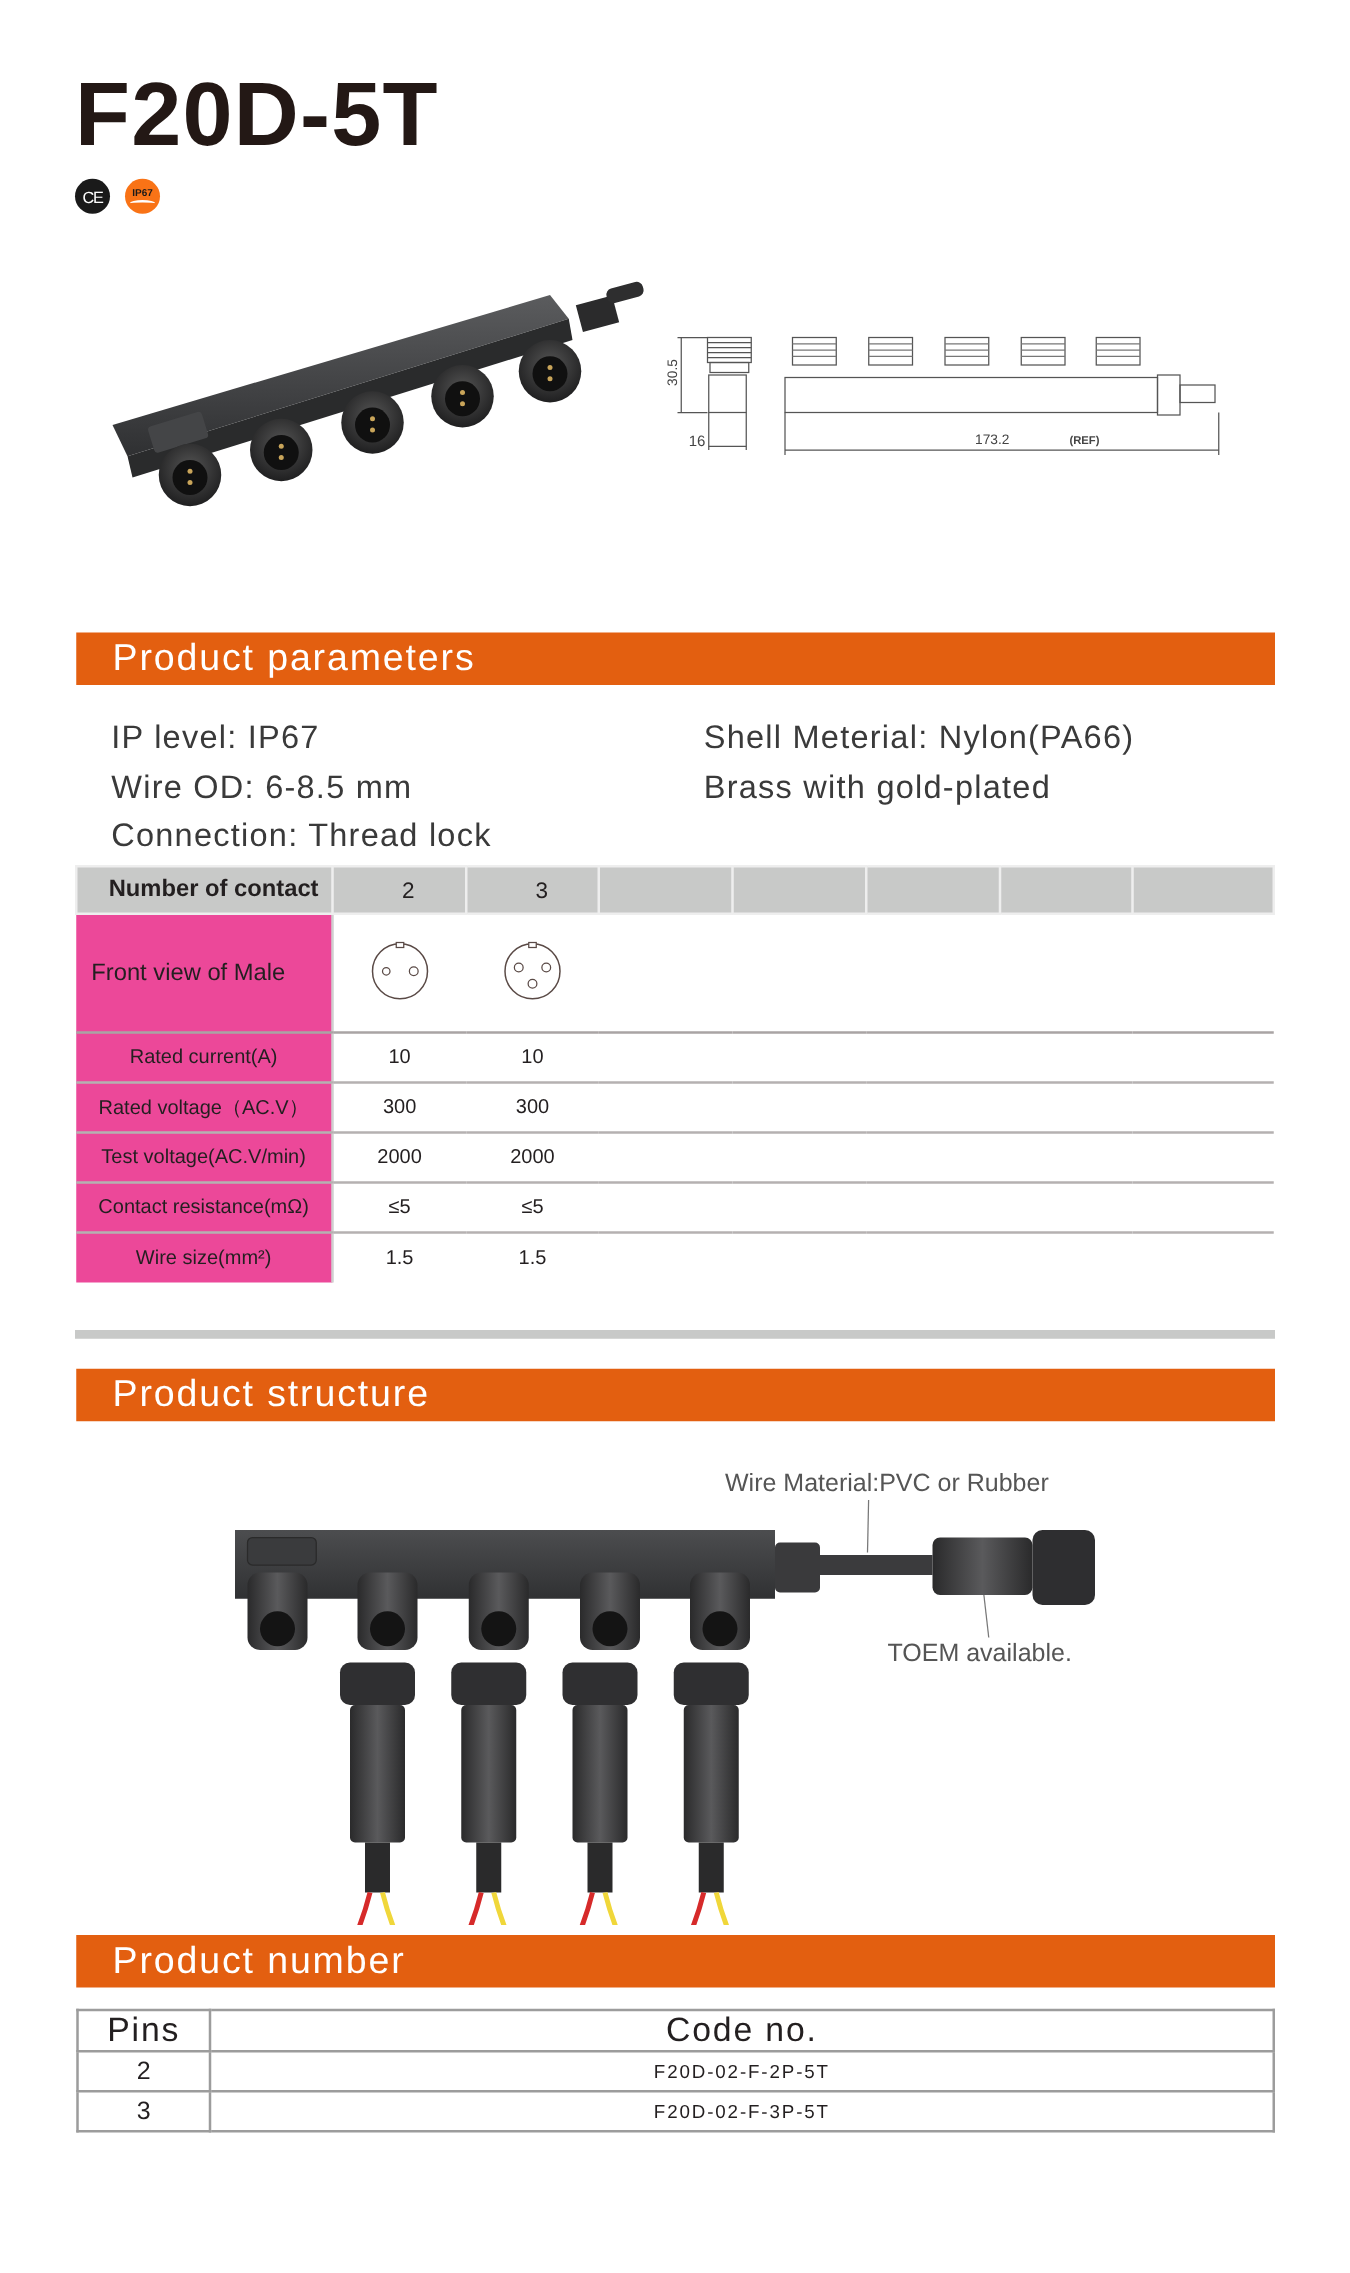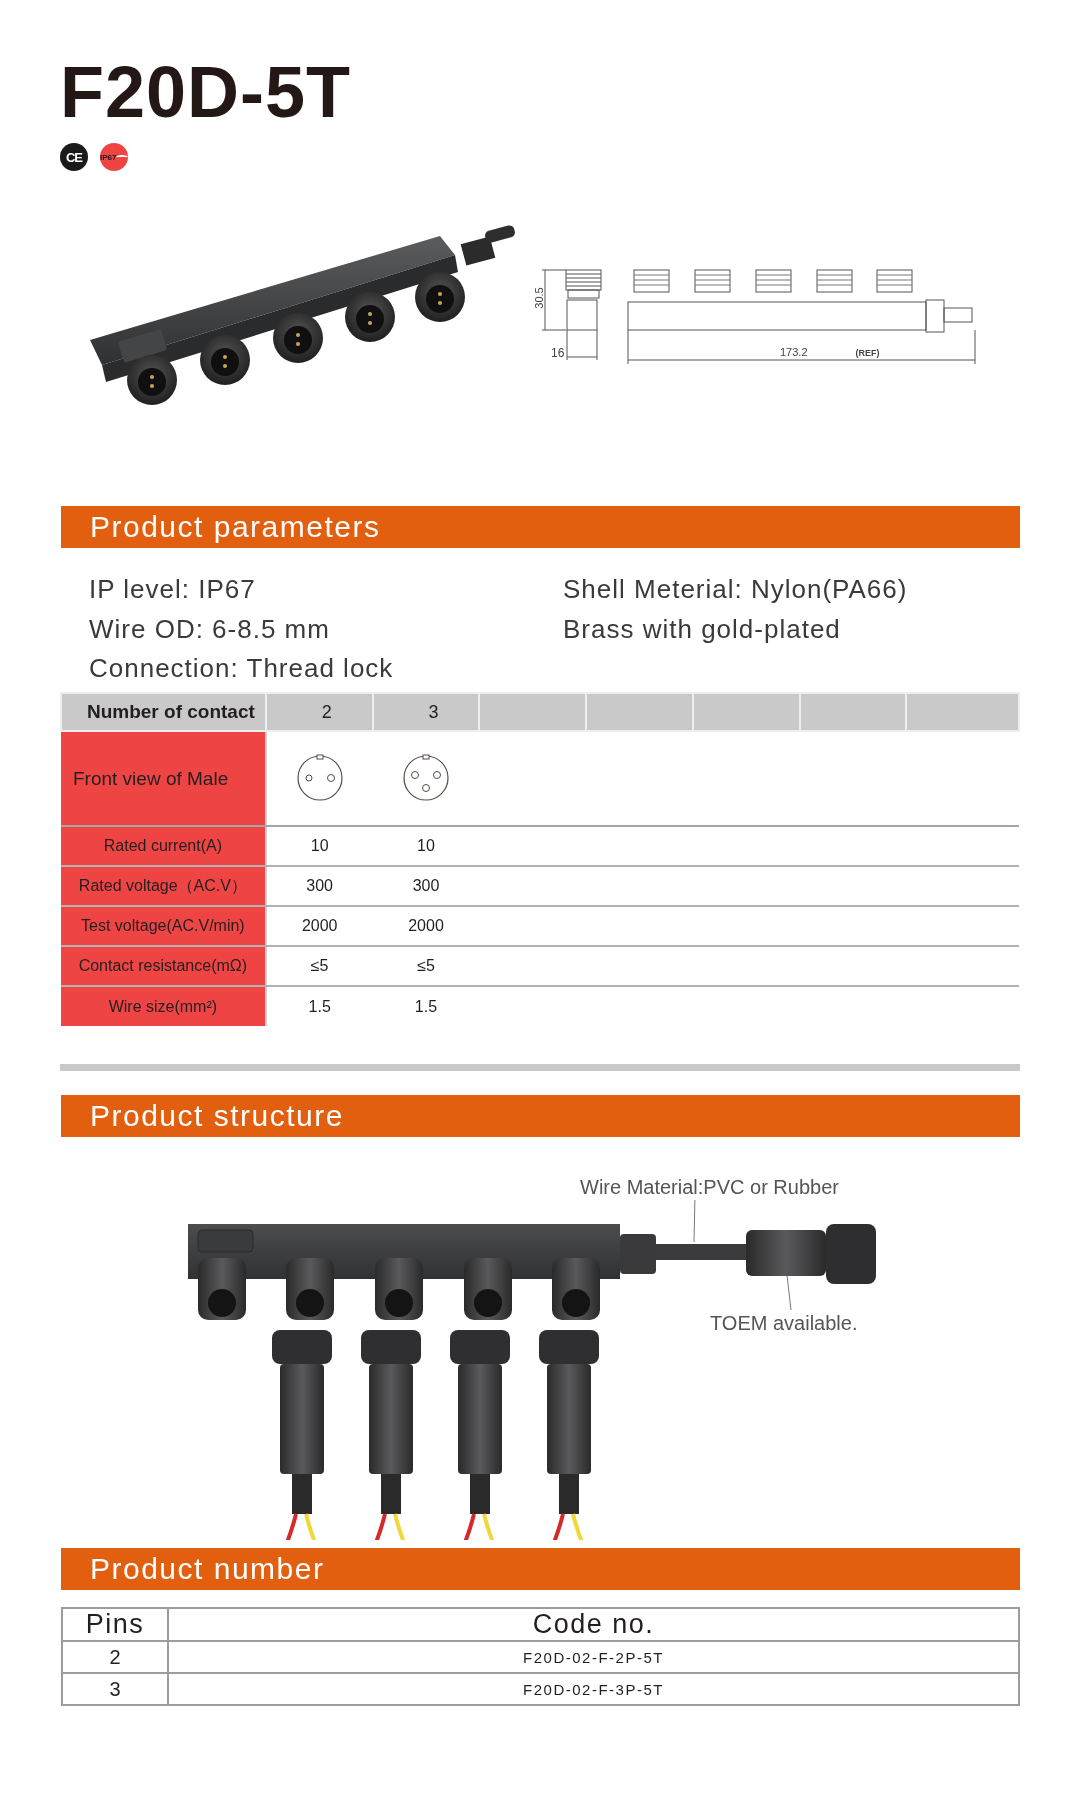--- a/index.html
+++ b/index.html
@@ -1,34 +1,34 @@
 <!DOCTYPE html>
 <html><head>
 <meta charset="utf-8">
 <style>
   * { box-sizing: border-box; margin: 0; padding: 0; }
   body { width: 1080px; height: 1818px; background: #ffffff; font-family: "Liberation Sans", sans-serif; color: #231f20; position: relative; overflow: hidden; }
   .abs { position: absolute; }
   .title { left: 60px; top: 56px; font-size: 72px; font-weight: bold; letter-spacing: 1px; color: #231815; line-height: 1; }
   .badge { top: 143px; width: 28px; height: 28px; border-radius: 50%; display: flex; align-items: center; justify-content: center; }
-  .badge-ce { left: 60px; background: #1a1a1a; color: #fff; font-size: 13px; font-weight: bold; letter-spacing: -1px; }
-  .badge-ip { left: 100px; background: #ef4444; color: #1a1a1a; font-size: 8px; font-weight: bold; flex-direction: row; }
+  .badge-ce { left: 60px; background: #1a1a1a; color: #fff; font-size: 13px; font-weight: normal; letter-spacing: -1px; }
+  .badge-ip { left: 100px; background: #f97316; color: #1a1a1a; font-size: 8px; font-weight: bold; flex-direction: column; }
   .badge-ip .wave { width: 20px; height: 5px; border-top: 2px solid #fff; border-radius: 50%; margin-top: 1px; }
 
   .section-bar { left: 61px; width: 959px; height: 42px; background: #e35f10; color: #fff; font-size: 30px; padding-left: 29px; line-height: 42px; letter-spacing: 1.5px; }
 
   .params { left: 89px; top: 570px; width: 940px; font-size: 26px; color: #3a3a3a; letter-spacing: 1px; }
   .params .col { position: absolute; top: 0; }
   .params .col div { height: 39.5px; line-height: 39.5px; white-space: nowrap; }
 
   table.spec { position: absolute; left: 60px; top: 692px; width: 960px; border-collapse: collapse; font-size: 16px; }
   table.spec td { text-align: center; padding: 0; }
   table.spec tr.head td { background: #c8c9c8; height: 38px; border: 2px solid #eeeeee; font-size: 18px; padding-left: 15px; }
   table.spec tr.head td.first { font-weight: bold; font-size: 19px; }
-  table.spec td.label { background: #ef4444; width: 200px; border-right: 2px solid #cfcfcf; }
+  table.spec td.label { background: #ec4899; width: 200px; border-right: 2px solid #cfcfcf; }
   table.spec tr.row td { border-bottom: 2px solid #b5b1b1; height: 40px; }
   table.spec tr.front td { height: 95px; border-bottom: 2px solid #a9a4a4; }
   table.spec tr.front td.label { text-align: left; padding-left: 12px; font-size: 19px; }
   .spec-bottom { left: 60px; top: 1064px; width: 960px; height: 7px; background: #c8c9c8; }
 
   .pin-icon { display: inline-block; }
 
   table.pn { position: absolute; left: 61px; top: 1607px; width: 959px; border-collapse: collapse; border: 2px solid #8a8a8a; }
   table.pn td { border: 2px solid #9c9c9c; text-align: center; height: 32px; }
   table.pn tr.head td { font-size: 27px; letter-spacing: 1.5px; }

